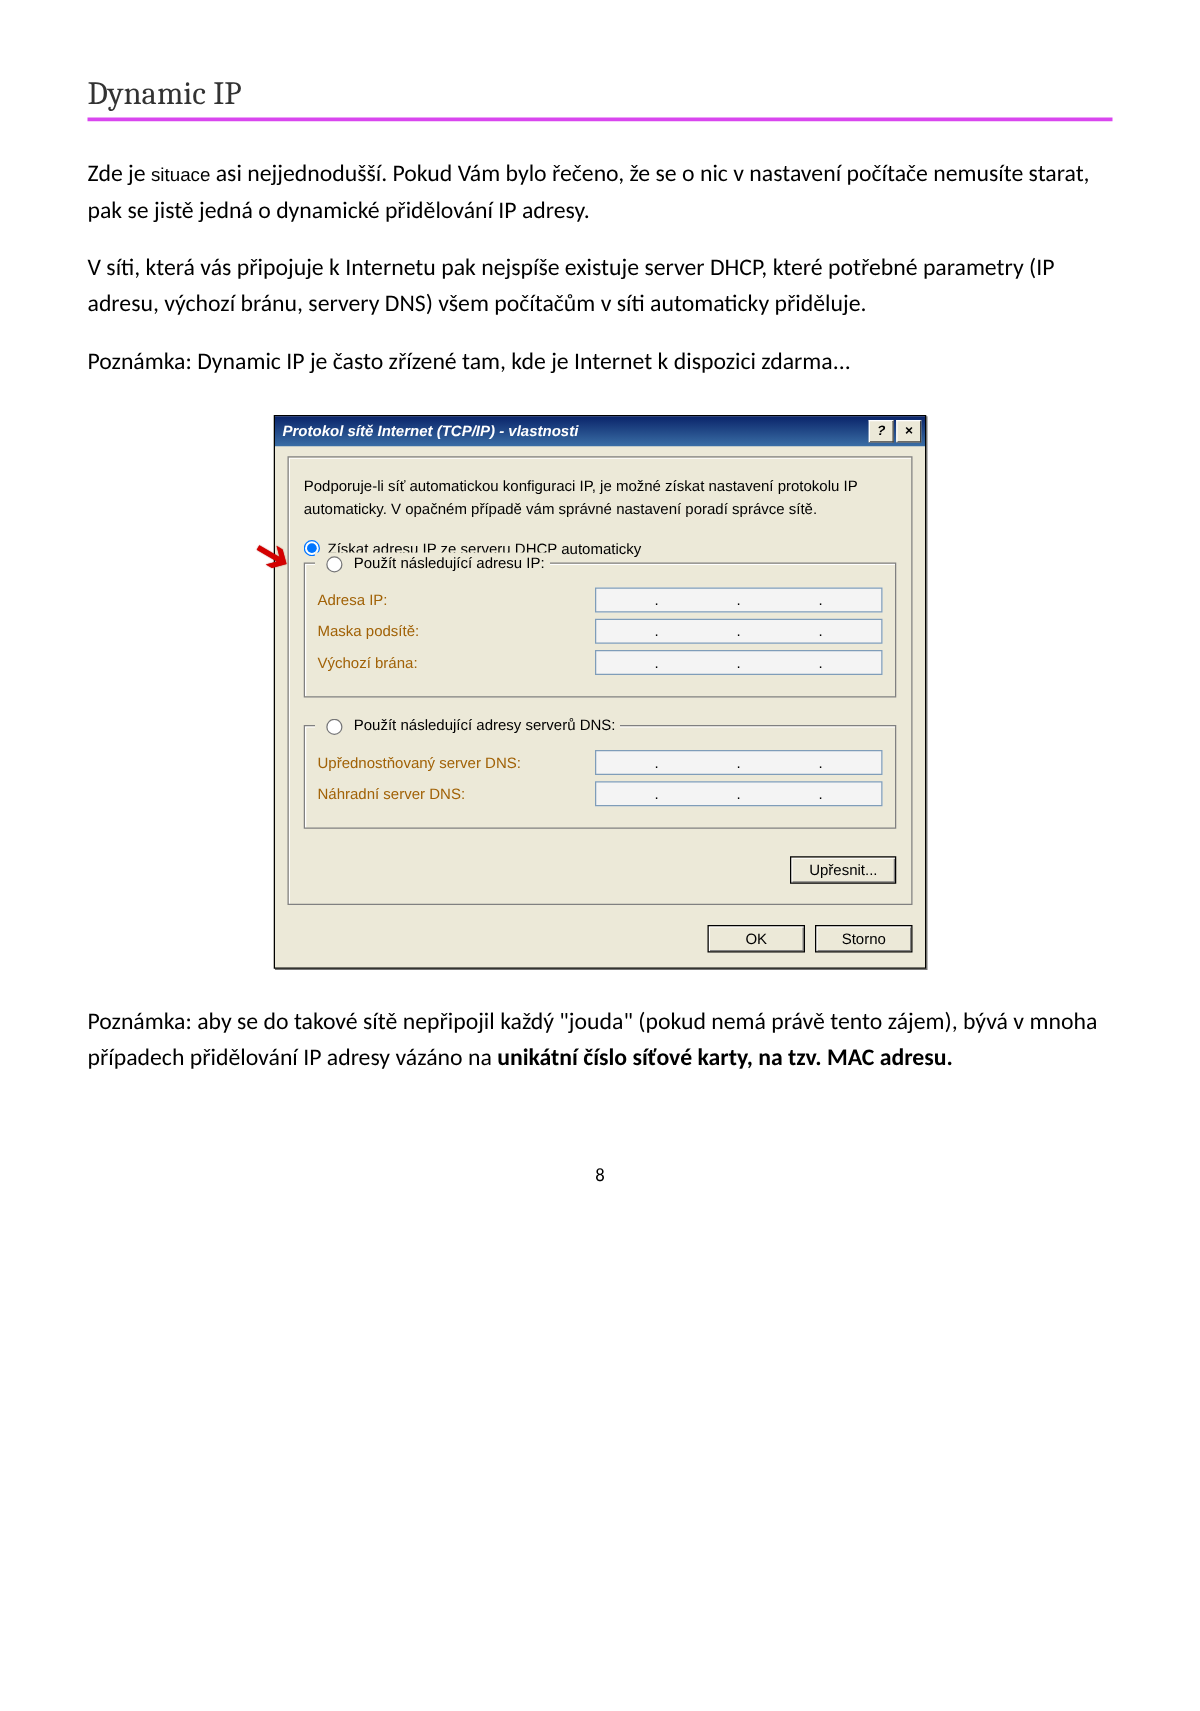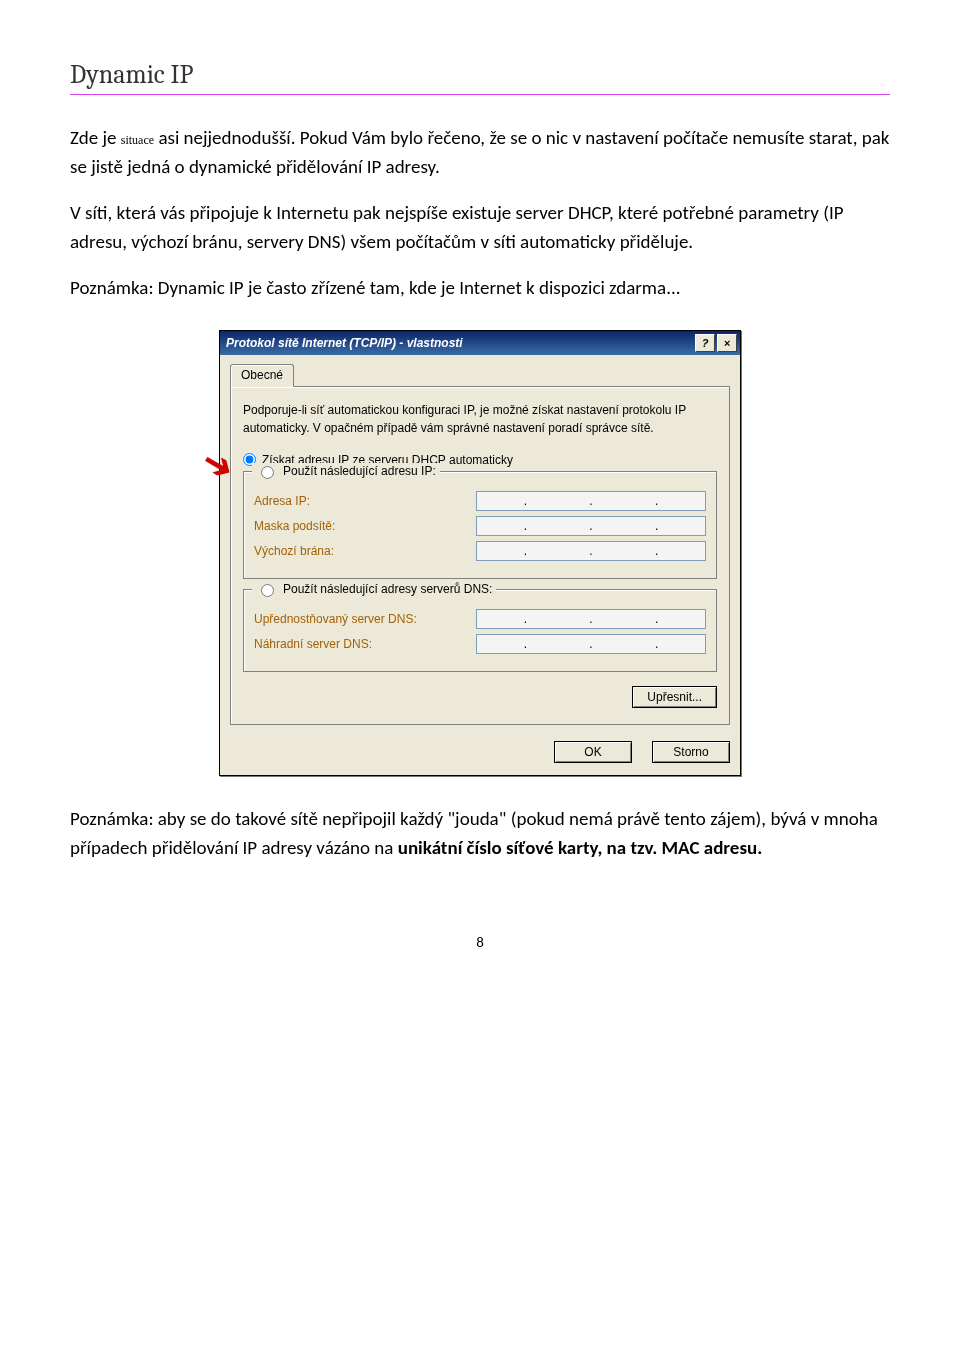--- a/index.html
+++ b/index.html
@@ -9,32 +9,32 @@
     padding: 60px 70px 40px 70px;
     width: 960px;
     box-sizing: border-box;
     color: #000;
   }
   h1.page-title {
     font-family: "Cambria", "Times New Roman", serif;
     font-weight: normal;
     font-size: 26px;
     color: #333;
-    border-bottom: 1px solid #d946ef;
+    border-bottom: 3px solid #d946ef;
     padding-bottom: 4px;
     margin: 0 0 28px 0;
   }
   p.body {
     font-size: 19px;
     line-height: 1.55;
     margin: 0 0 16px 0;
   }
   p.body .situace {
-    font-family: Liberation Serif, serif;
-    font-size: 12px;
+    font-family: Liberation Sans, sans-serif;
+    font-size: 15px;
   }
   b { font-weight: bold; }
 
   .dialog-wrap {
     display: flex;
     justify-content: center;
     margin: 28px 0 28px 0;
   }
 
   
@@ -122,21 +122,21 @@
     font-size:36px;
     line-height:1;
     transform: rotate(30deg);
     text-shadow: 0 0 1px #900;
   }
 
   .fieldset {
     border:1px solid #808080;
     box-shadow: inset 1px 1px 0 #fff;
     padding: 10px 10px 12px 10px;
-    margin: 6px 0 10px 0;
+    margin: 6px 0 22px 0;
     position: relative;
   }
   .fieldset.legend-row {
     padding-top: 14px;
     margin-top: 2px;
   }
   .fieldset .legend {
     position:absolute;
     top:-9px; left:8px;
     background:#ece9d8;
@@ -183,21 +183,21 @@
   }
   .btn-row-right {
     display:flex;
     justify-content:flex-end;
     gap:8px;
     margin-top:14px;
   }
   .dlg-btn-row {
     display:flex;
     justify-content:flex-end;
-    gap:20px;
+    gap:8px;
     padding: 6px 10px 12px 10px;
   }
 
   .page-number {
     text-align:center;
     font-size:15px;
     margin-top: 70px;
     color:#000;
   }
 </style>
@@ -216,23 +216,20 @@
 
 <div class="dialog-wrap">
   <div class="dialog">
     <div class="titlebar">
       <span class="title-text">Protokol sítě Internet (TCP/IP) - vlastnosti</span>
       <span class="tbtn">?</span>
       <span class="tbtn">×</span>
     </div>
 
     <div class="dialog-body">
-      <div class="tab-strip">
-        <div class="tab active">Obecné</div>
-      </div>
       <div class="tab-pane">
 
         <p class="desc">Podporuje-li síť automatickou konfiguraci IP, je možné získat nastavení protokolu IP automaticky. V opačném případě vám správné nastavení poradí správce sítě.</p>
 
         <div class="radio-row">
           <span class="arrow">➔</span>
           <input type="radio" name="ipmode" checked="" style="">
           <span>Získat adresu IP ze serveru DHCP automaticky</span>
         </div>
 

